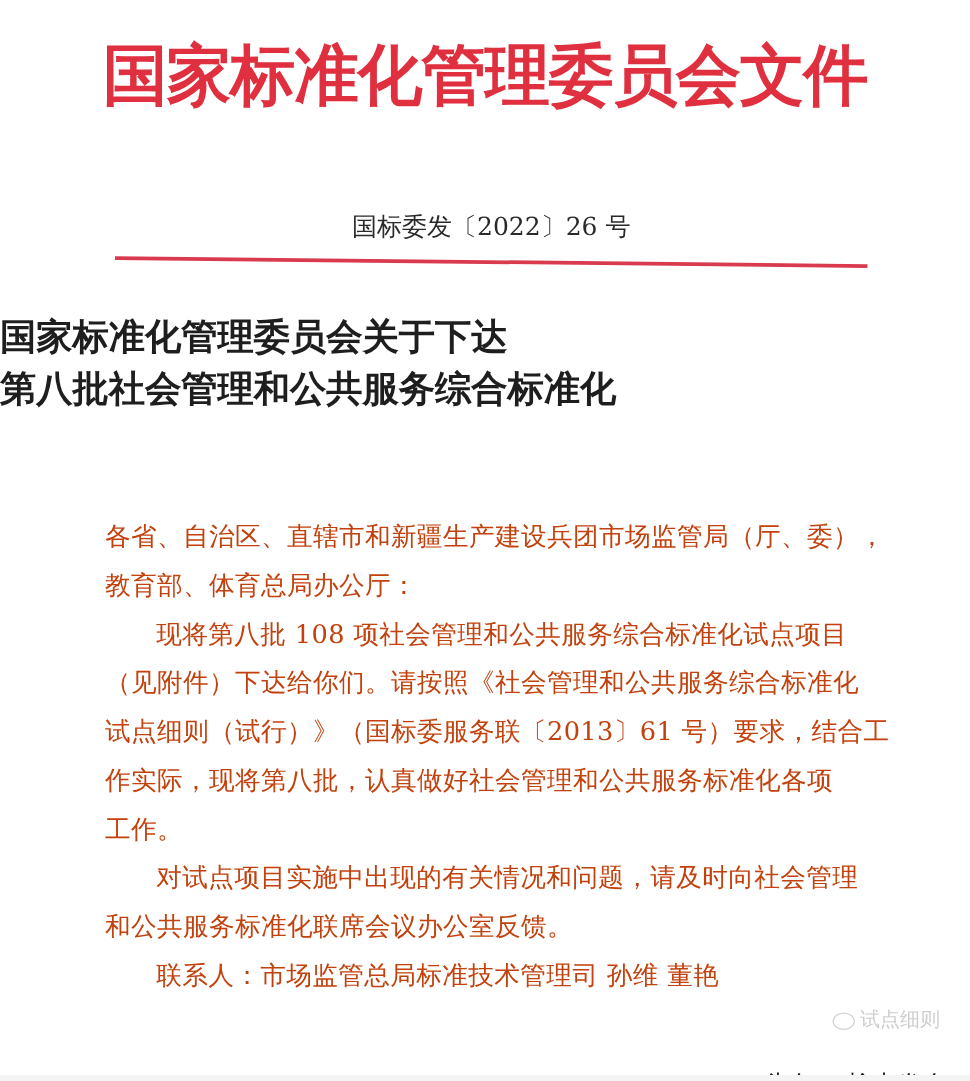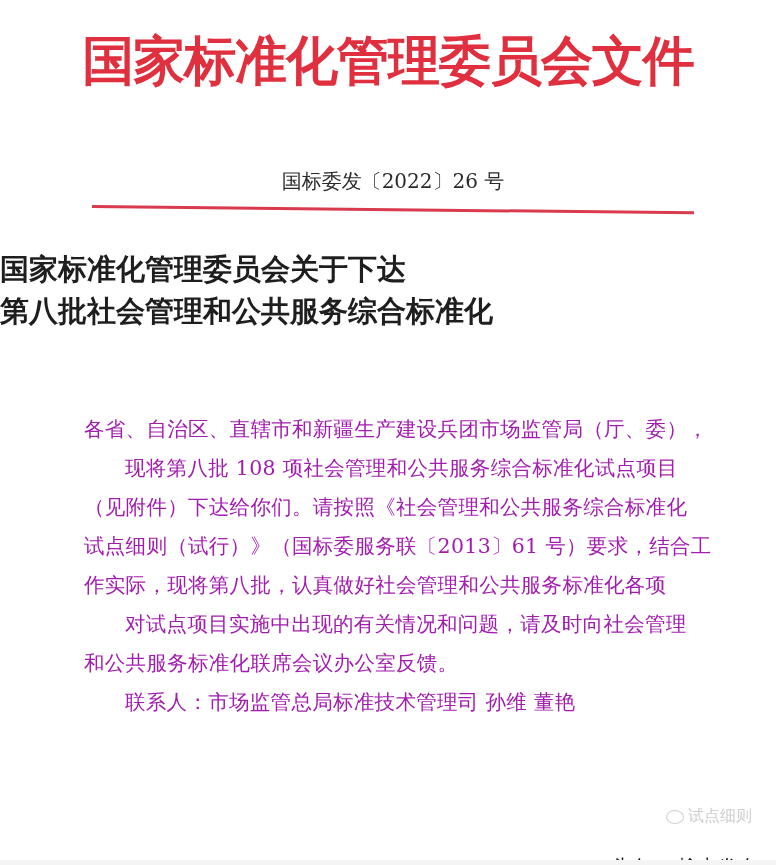--- a/index.html
+++ b/index.html
@@ -65,21 +65,21 @@
   .notice-title div {
     white-space: nowrap;
   }
   .body-text {
     position: absolute;
     left: 84px;
     top: 410px;
     width: 620px;
     font-size: 20.5px;
     line-height: 39px;
-    color: #a21caf;
+    color: #c2410c;
     letter-spacing: 0.3px;
   }
   .body-text .line {
     white-space: nowrap;
     height: 39px;
   }
   .body-text .indent {
     padding-left: 41px;
   }
   .watermark {
@@ -130,24 +130,26 @@
 
 <div class="red-rule"></div>
 
 <div class="notice-title">
   <div>国家标准化管理委员会关于下达</div>
   <div>第八批社会管理和公共服务综合标准化</div>
 </div>
 
 <div class="body-text">
   <div class="line">各省、自治区、直辖市和新疆生产建设兵团市场监管局（厅、委），</div>
+  <div class="line">教育部、体育总局办公厅：</div>
   <div class="line indent">现将第八批 108 项社会管理和公共服务综合标准化试点项目</div>
   <div class="line">（见附件）下达给你们。请按照《社会管理和公共服务综合标准化</div>
   <div class="line">试点细则（试行）》（国标委服务联〔2013〕61 号）要求，结合工</div>
   <div class="line">作实际，现将第八批，认真做好社会管理和公共服务标准化各项</div>
+  <div class="line">工作。</div>
   <div class="line indent">对试点项目实施中出现的有关情况和问题，请及时向社会管理</div>
   <div class="line">和公共服务标准化联席会议办公室反馈。</div>
   <div class="line indent">联系人：市场监管总局标准技术管理司  孙维  董艳</div>
 </div>
 
 <div class="watermark-under">
   <span class="wx-icon"></span><span>试点细则</span>
 </div>
 
 <div class="watermark">头条 @榆中发布</div>

